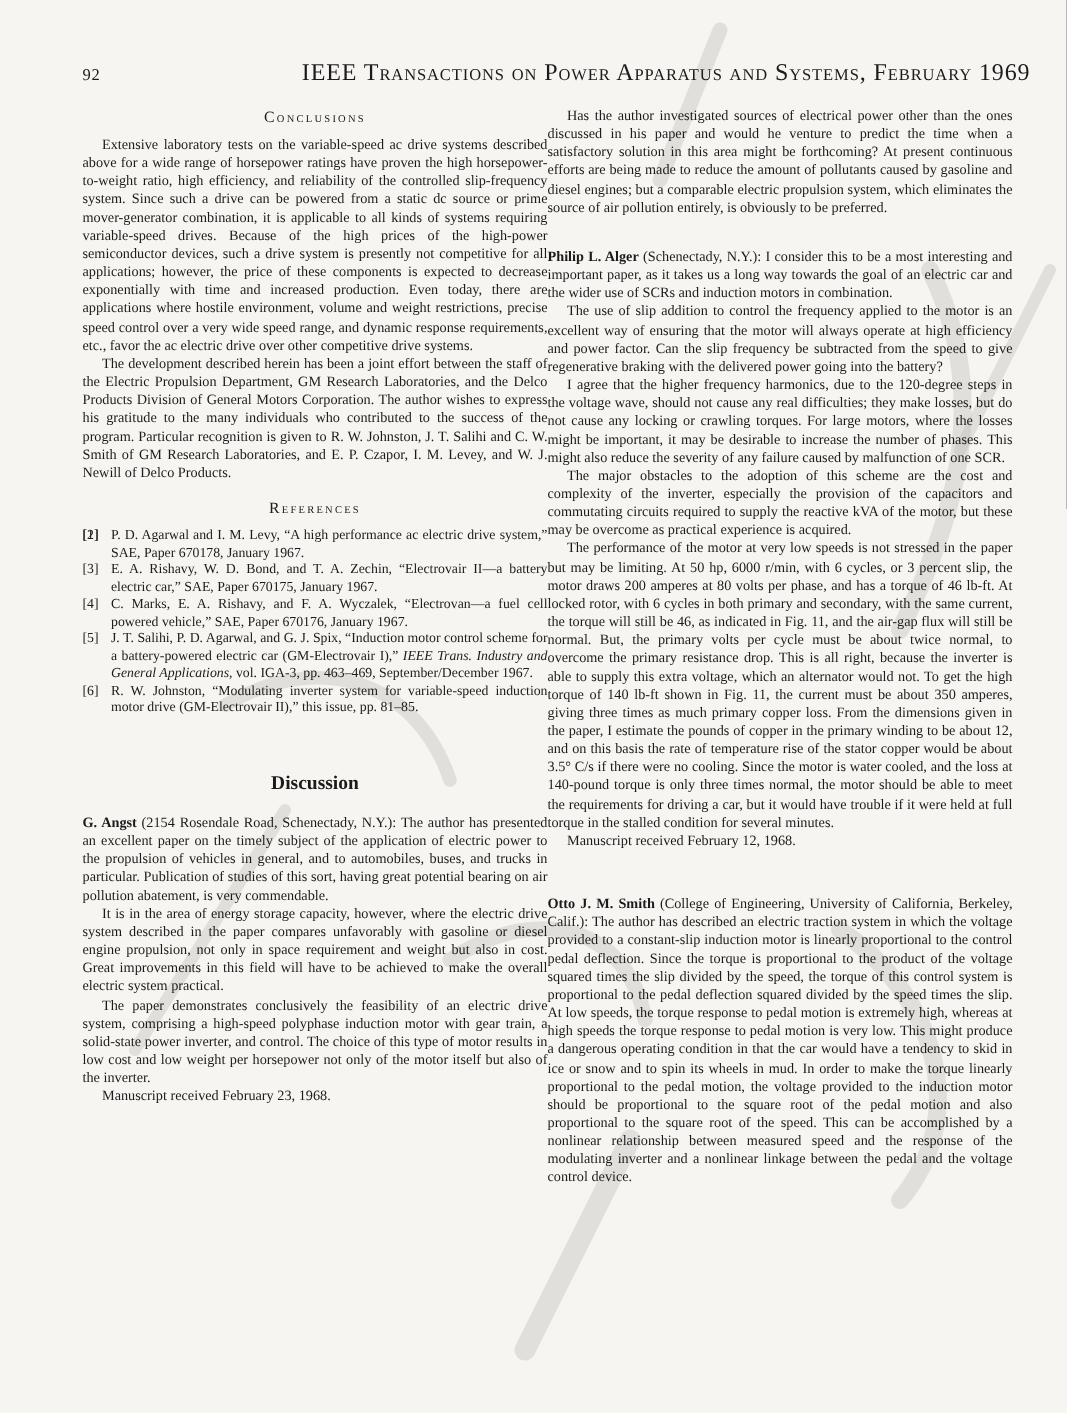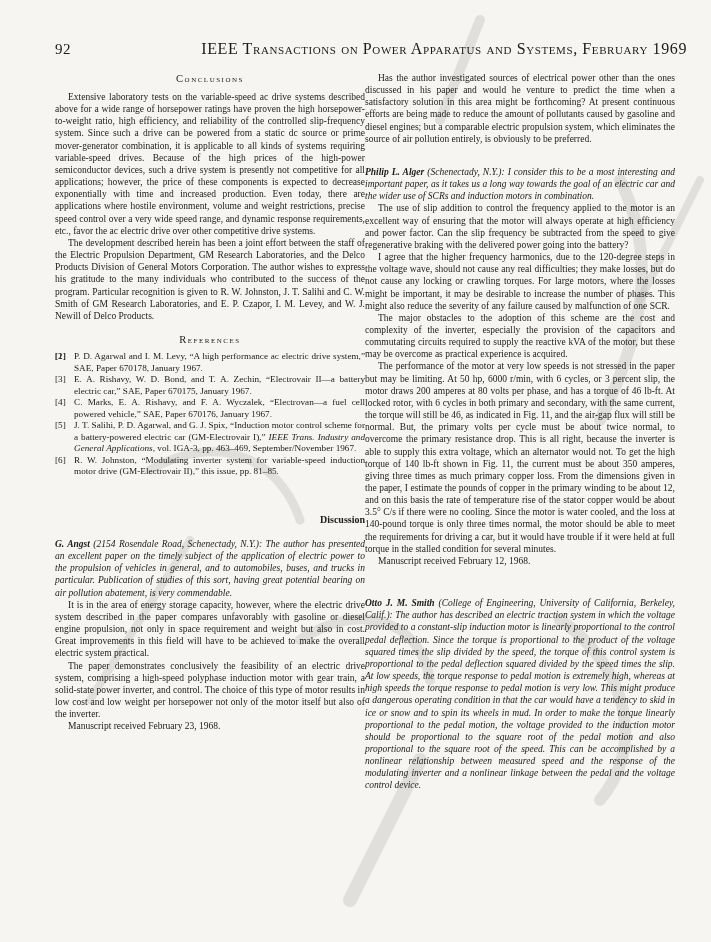--- a/index.html
+++ b/index.html
@@ -25,21 +25,21 @@
   .running-head {
     position: absolute;
     top: 40px;
     left: 55px;
     right: 24px;
     display: flex;
     justify-content: space-between;
     align-items: baseline;
     font-size: 10px;
   }
-  .page-number { font-size: 15px; letter-spacing: 0.5px; }
+  .page-number { font-size: 11px; letter-spacing: 0.5px; }
   .journal-title {
     font-variant: small-caps;
     letter-spacing: 0.6px;
     font-size: 16px;
   }
 
   .columns {
     position: absolute;
     top: 72px;
     left: 55px;
@@ -47,41 +47,41 @@
   }
   .col { width: 310px; }
 
   .body-text p {
     margin: 0;
     font-size: 9.5px;
     line-height: 12.15px;
     text-align: justify;
     text-indent: 13px;
   }
-  p.no-indent { text-indent: 0; font-style: italic; }
+  p.no-indent { text-indent: 0; }
   .discussant-name { font-weight: bold; }
 
   .sc-heading {
     margin: 0;
     text-align: center;
     font-variant: small-caps;
     font-weight: normal;
     letter-spacing: 1.5px;
     font-size: 10.5px;
     line-height: 14px;
   }
   .heading-conclusions { margin-bottom: 5px; }
   .heading-ack { margin-top: 11px; margin-bottom: 5px; }
   .heading-refs { margin-top: 11px; margin-bottom: 4px; }
 
   .bold-heading {
     margin: 36px 0 13px 0;
-    text-align: right;
+    text-align: center;
     font-weight: bold;
-    font-size: 10px;
+    font-size: 13px;
   }
 
   .ref-list { margin: 0; padding: 0; list-style: none; }
   .ref-list li {
     margin: 0;
     font-size: 9.2px;
     line-height: 11.55px;
     text-align: justify;
     padding-left: 19px;
     position: relative;
@@ -144,21 +144,21 @@
           <li>
             <span class="ref-label">[2]</span><span>P. D. Agarwal and I. M. Levy, “A high performance ac electric drive system,” SAE, Paper 670178, January 1967.</span>
           </li>
           <li>
             <span class="ref-label">[3]</span><span>E. A. Rishavy, W. D. Bond, and T. A. Zechin, “Electrovair II—a battery electric car,” SAE, Paper 670175, January 1967.</span>
           </li>
           <li>
             <span class="ref-label">[4]</span><span>C. Marks, E. A. Rishavy, and F. A. Wyczalek, “Electrovan—a fuel cell powered vehicle,” SAE, Paper 670176, January 1967.</span>
           </li>
           <li>
-            <span class="ref-label">[5]</span><span>J. T. Salihi, P. D. Agarwal, and G. J. Spix, “Induction motor control scheme for a battery-powered electric car (GM-Electrovair I),” </span><span class="ref-italic">IEEE Trans. Industry and General Applications</span><span>, vol. IGA-3, pp. 463–469, September/November 1967.</span>
+            <span class="ref-label">[5]</span><span>J. T. Salihi, P. D. Agarwal, and G. J. Spix, “Induction motor control scheme for a battery-powered electric car (GM-Electrovair I),” </span><span class="ref-italic">IEEE Trans. Industry and General Applications</span><span>, vol. IGA-3, pp. 463–469, September/December 1967.</span>
           </li>
           <li>
             <span class="ref-label">[6]</span><span>R. W. Johnston, “Modulating inverter system for variable-speed induction motor drive (GM-Electrovair II),” this issue, pp. 81–85.</span>
           </li>
         </ol>
 
         <h2 class="bold-heading">Discussion</h2>
 
         <p class="no-indent"><span class="discussant-name">G. Angst</span><span> (2154 Rosendale Road, Schenectady, N.Y.): The author has presented an excellent paper on the timely subject of the application of electric power to the propulsion of vehicles in general, and to automobiles, buses, and trucks in particular. Publication of studies of this sort, having great potential bearing on air pollution abatement, is very commendable.</span></p>
         <p>It is in the area of energy storage capacity, however, where the electric drive system described in the paper compares unfavorably with gasoline or diesel engine propulsion, not only in space requirement and weight but also in cost. Great improvements in this field will have to be achieved to make the overall electric system practical.</p>

